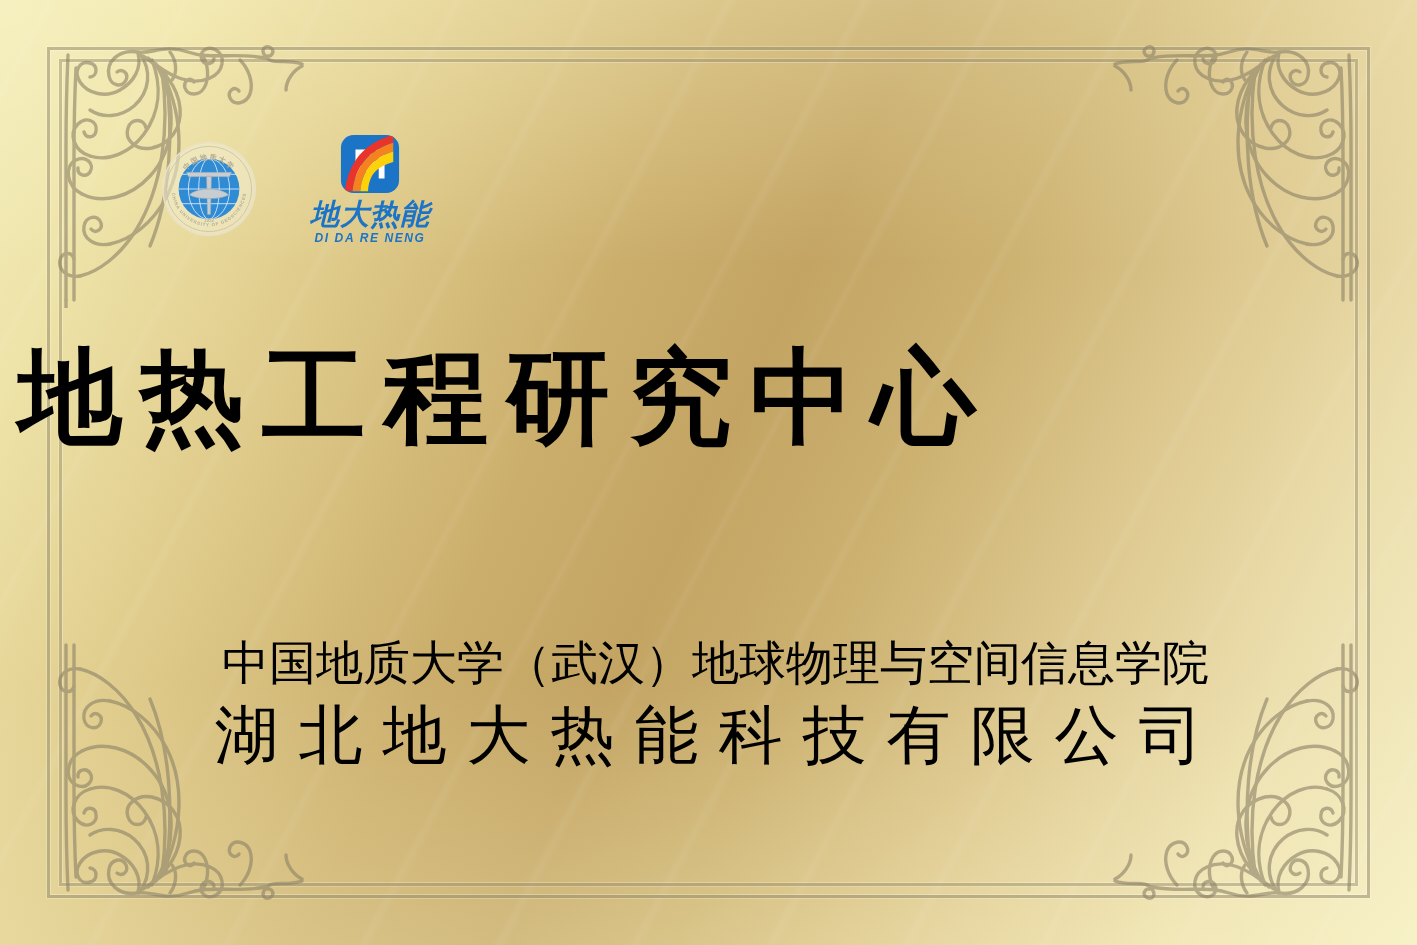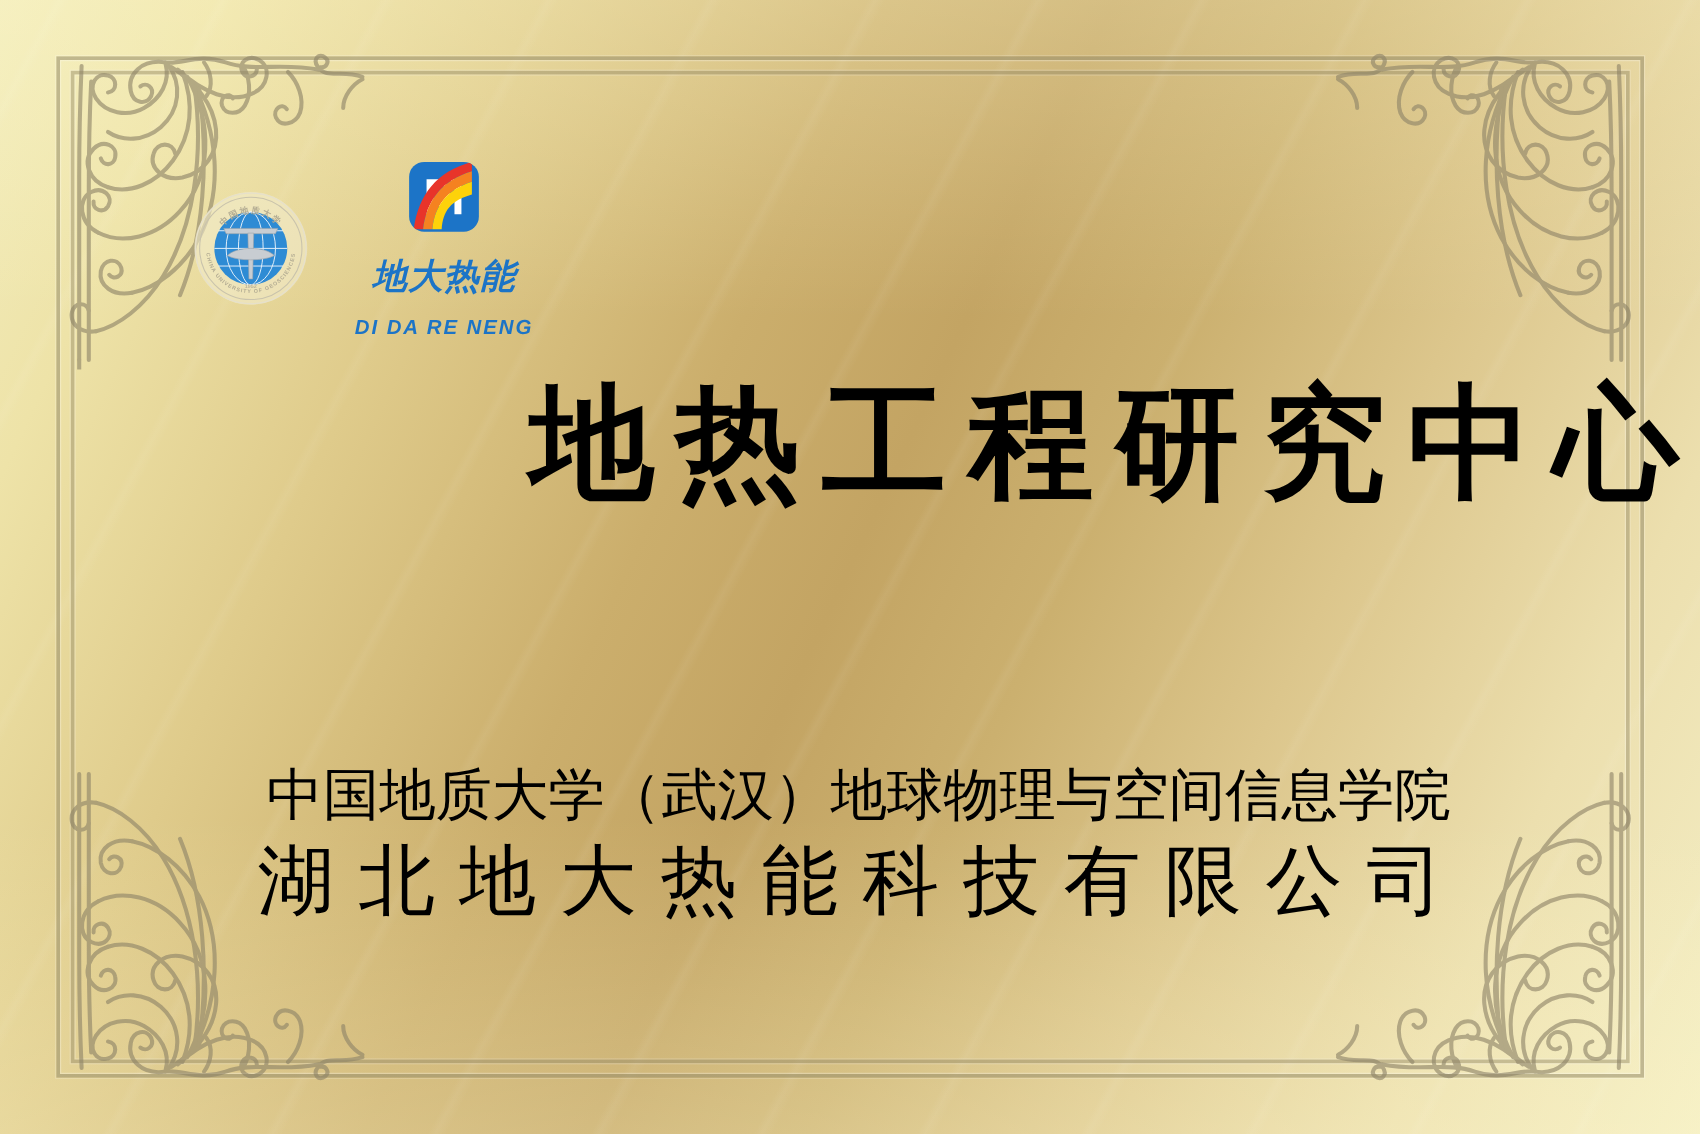--- a/index.html
+++ b/index.html
@@ -64,35 +64,35 @@
   .corner.tr{right:10px;top:8px;transform:scaleX(-1);}
   .corner.bl{left:10px;bottom:8px;transform:scaleY(-1);}
   .corner.br{right:10px;bottom:8px;transform:scale(-1,-1);}
 
   
   #logos{
     position:absolute;left:160px;top:133px;
     display:flex;align-items:center;gap:22px;
   }
   #seal{width:98px;height:98px;}
-  #company-logo{display:flex;flex-direction:column;align-items:center;gap:17px;}
+  #company-logo{display:flex;flex-direction:column;align-items:center;gap:1px;}
   #company-mark{width:62px;height:62px;margin-bottom:2px;}
   .cn-name{height:32px;}
   .py-name{
-    font-size:17px;font-weight:bold;font-style:italic;
+    font-size:12px;font-weight:bold;font-style:italic;
     color:#1c74c7;letter-spacing:1.6px;
     font-family:"Liberation Sans",sans-serif;
     line-height:1;margin-top:1px;
   }
 
   
   #title{
-    position:absolute;left:0;right:0;top:324px;
-    text-align:right;
-    font-family:Liberation Mono, monospace;
+    position:absolute;left:0;right:0;top:343px;
+    text-align:left;
+    font-family:Liberation Serif, serif;
     font-weight:bold;
     font-size:104px;
     line-height:1.05;
     color:#000;
     letter-spacing:18px;
     text-indent:18px;
     white-space:nowrap;
   }
   #org-lines{
     position:absolute;left:0;right:0;top:636px;

